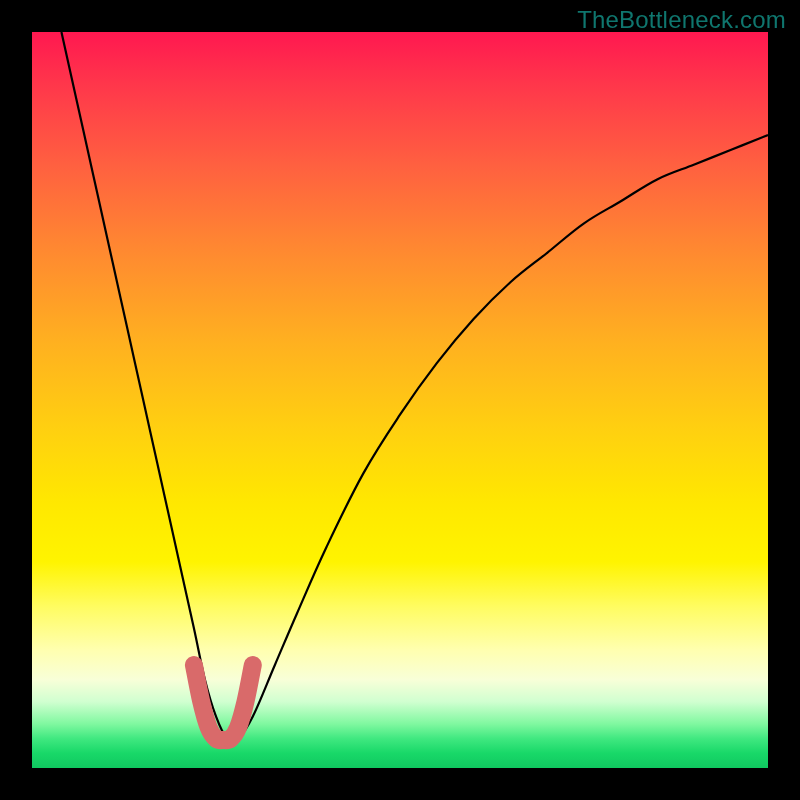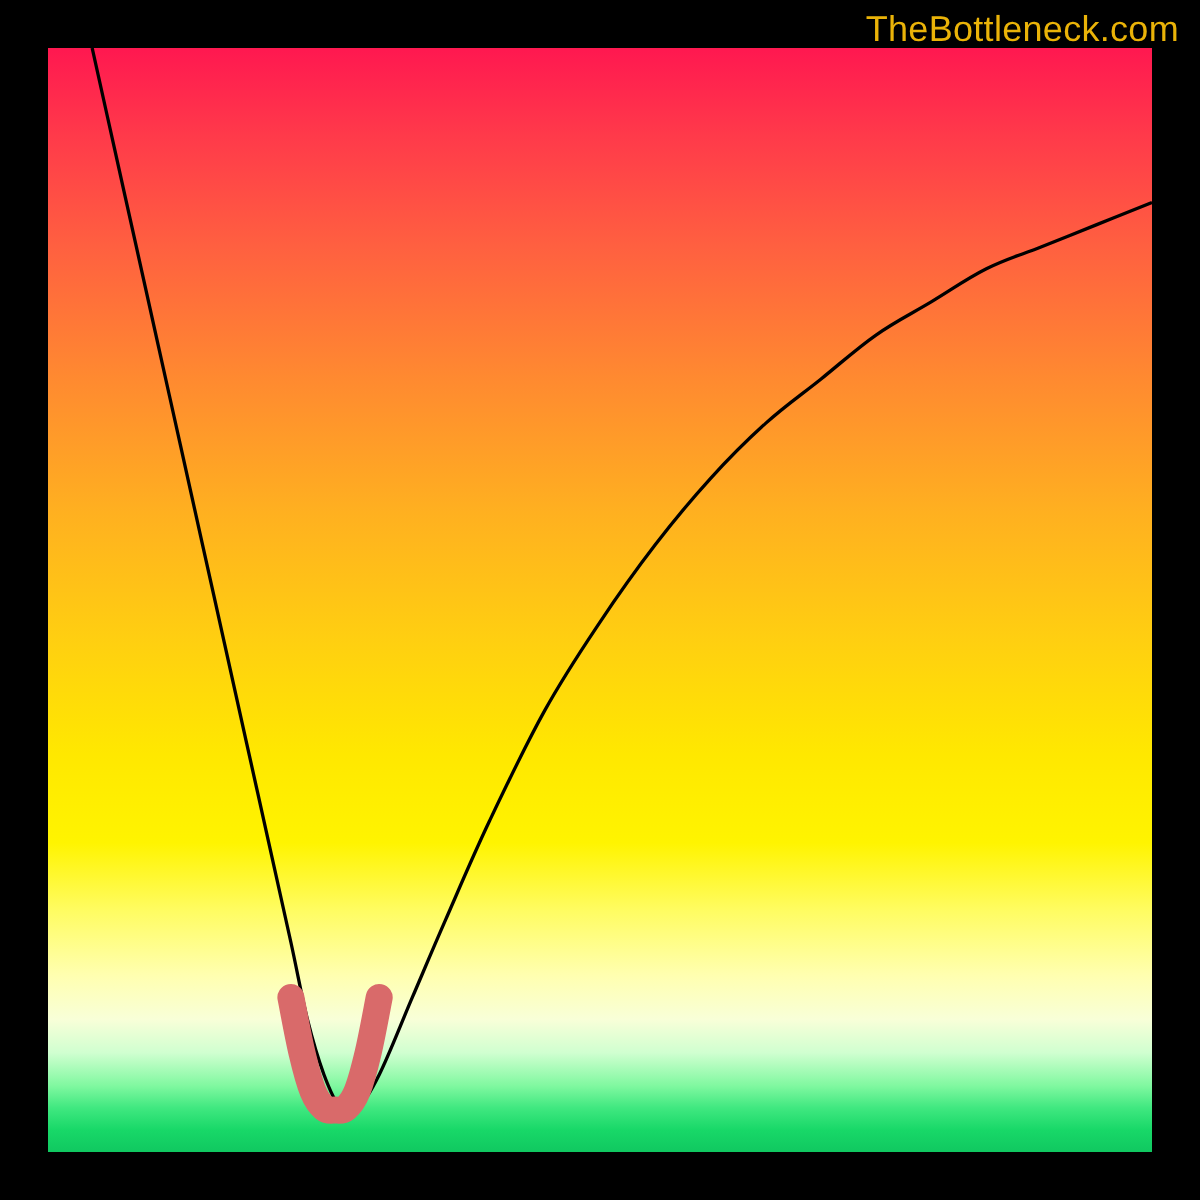--- a/index.html
+++ b/index.html
@@ -41,21 +41,21 @@
       #80f8a0 94%,
       #40e880 96%,
       #18d868 98%,
       #10c860 100%
     );
   }
   .watermark {
     position: absolute;
     top: 6px;
     right: 14px;
-    color: #eab308;
+    color: #0f766e;
     font-size: 24px;
     font-weight: 500;
     letter-spacing: 0.2px;
     user-select: none;
   }
   svg.curves {
     position: absolute;
     top: 0;
     left: 0;
   }

